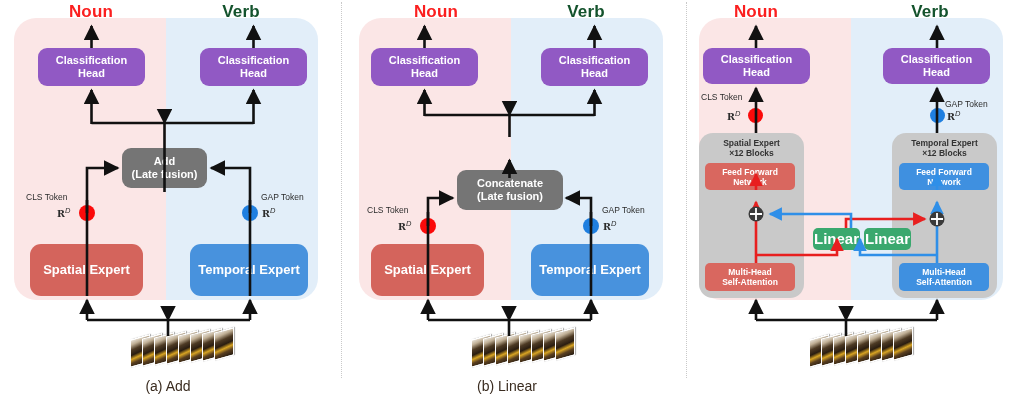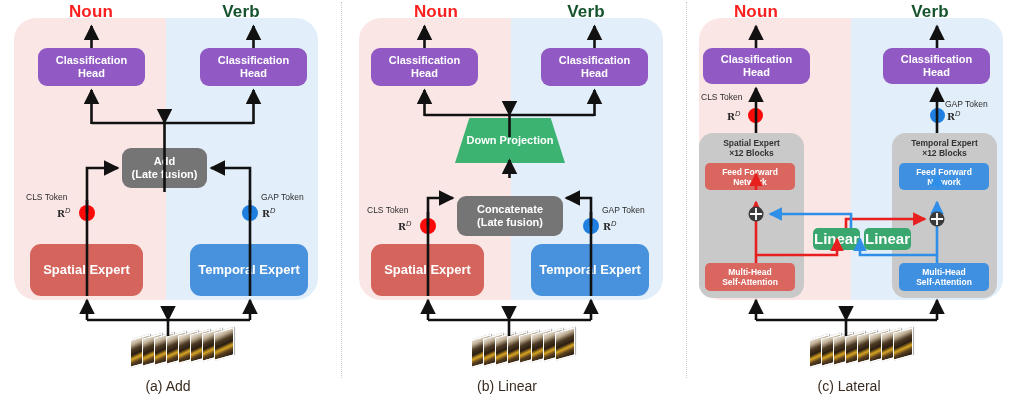--- a/index.html
+++ b/index.html
@@ -135,28 +135,22 @@
 
     <div class="box cls-head" style="left:26px;top:48px;width:107px;height:38px;">
       <span class="t" style="white-space:pre-line">Classification
 Head</span>
     </div>
     <div class="box cls-head" style="left:196px;top:48px;width:107px;height:38px;">
       <span class="t" style="white-space:pre-line">Classification
 Head</span>
     </div>
 
-    <div class="trapz" style="left:110px;top:118px;width:110px;height:45px;">
-      <span>
-        <span class="t">Down</span>
-        <span class="t">Projection</span>
-      </span>
-    </div>
-
-    <div class="box fusion" style="left:112px;top:196px;width:106px;height:40px;">
+
+    <div class="box fusion" style="left:112px;top:170px;width:106px;height:40px;">
       <span>
         <span class="t">Concatenate</span>
         <span class="t">(Late fusion)</span>
       </span>
     </div>
 
     <div class="box spatial" style="left:26px;top:244px;width:113px;height:52px;">
       <span class="t">Spatial Expert</span>
     </div>
     <div class="box temporal" style="left:186px;top:244px;width:118px;height:52px;">
@@ -256,21 +250,20 @@
       <div class="frame" style="left:0px;top:6px;"></div>
       <div class="frame" style="left:12px;top:5px;"></div>
       <div class="frame" style="left:24px;top:4px;"></div>
       <div class="frame" style="left:36px;top:3px;"></div>
       <div class="frame" style="left:48px;top:2px;"></div>
       <div class="frame" style="left:60px;top:1px;"></div>
       <div class="frame" style="left:72px;top:0px;"></div>
       <div class="frame" style="left:84px;top:-1px;"></div>
     </div>
 
-    <div class="caption" style="left:40px;top:378px;">(c) Lateral</div>
   </div>
 
   <div class="sep" style="left:341px;"></div>
   <div class="sep" style="left:686px;"></div>
 
   <svg class="wires" viewBox="0 0 1024 420">
     <defs>
       <marker id="ahk" markerWidth="7" markerHeight="7" refX="5.4" refY="3" orient="auto">
         <path d="M0,0 L6,3 L0,6 z" fill="#111"></path>
       </marker>

